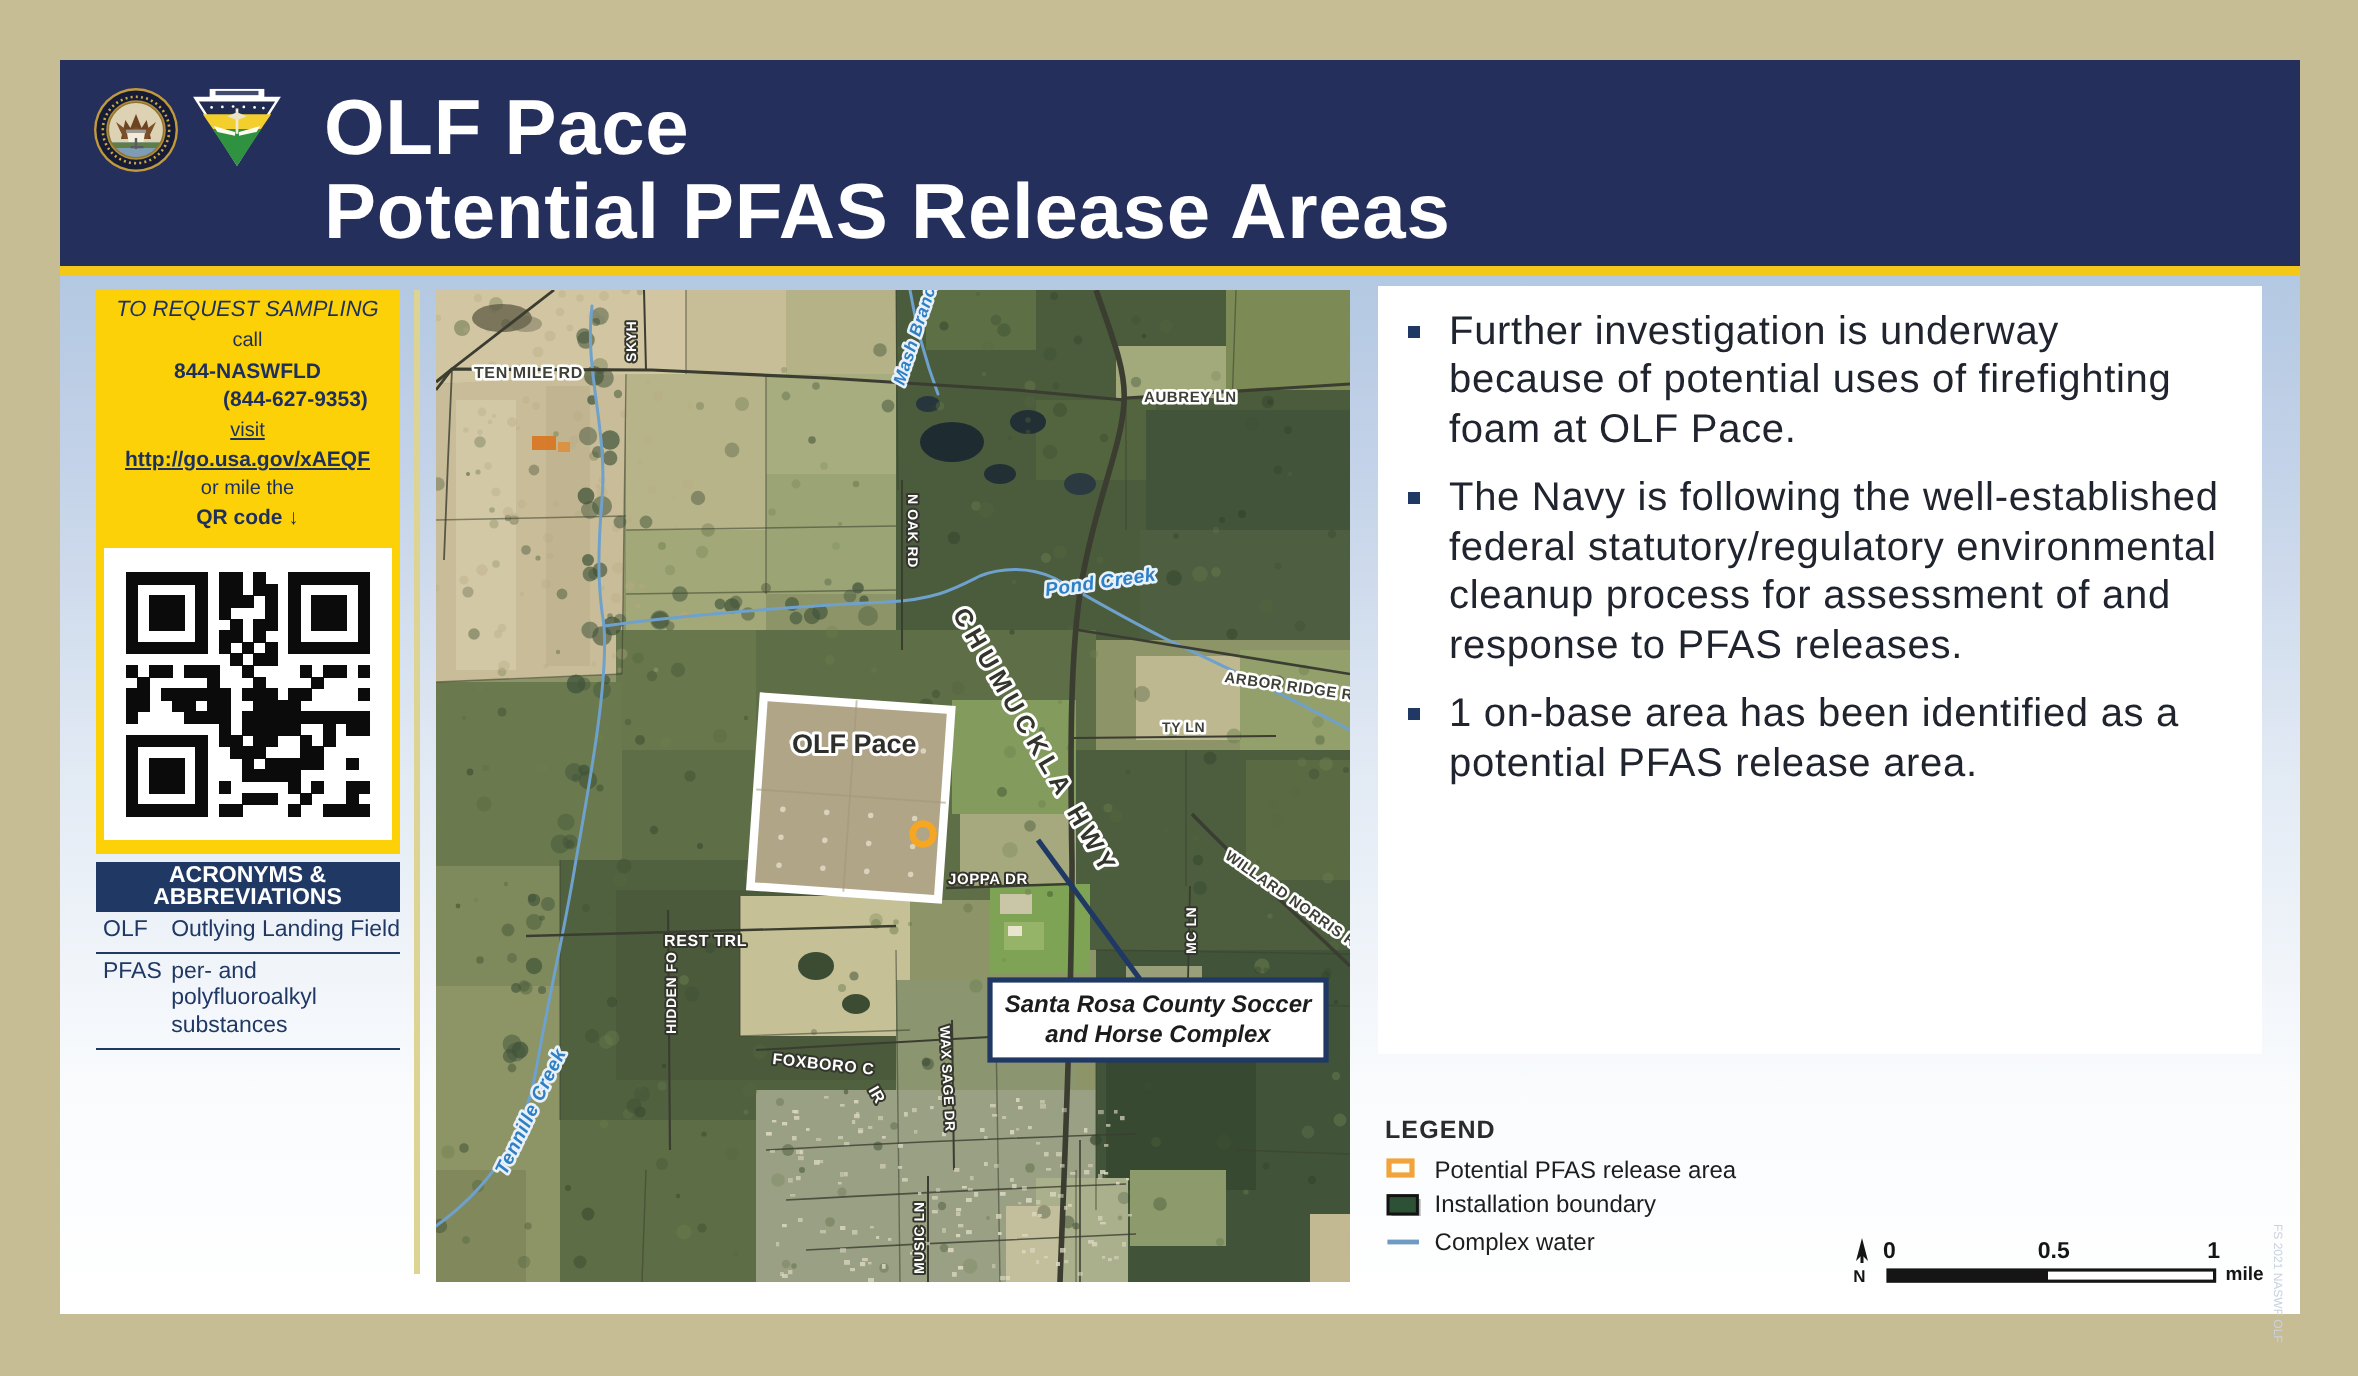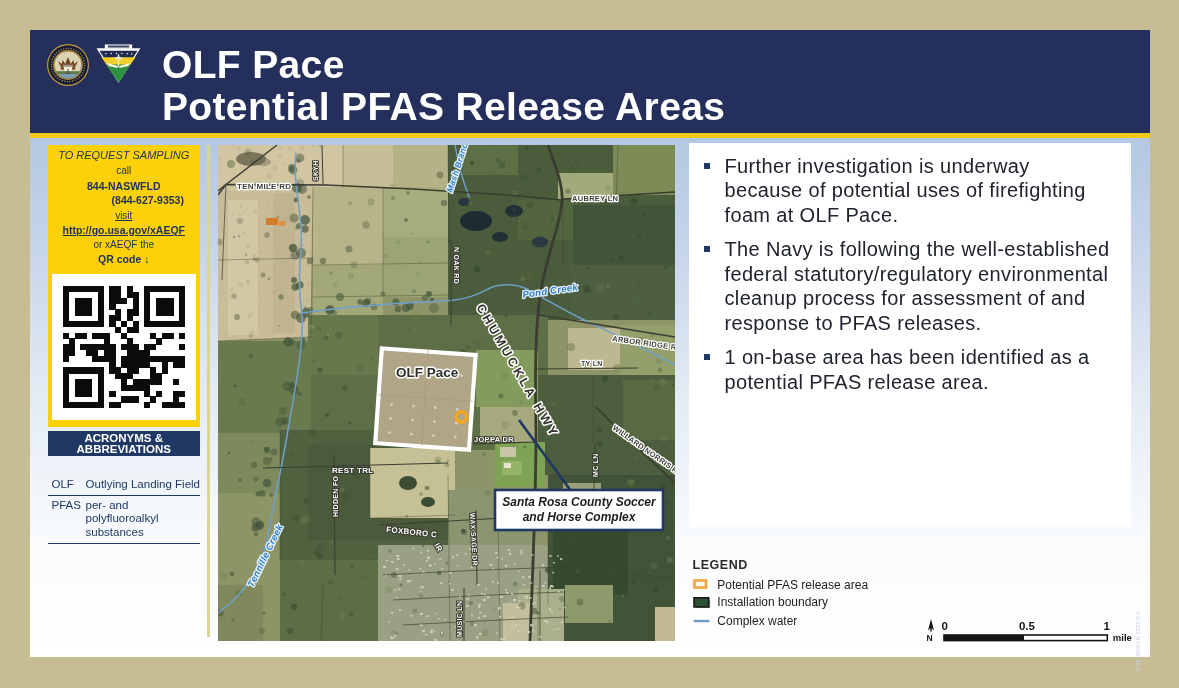--- a/index.html
+++ b/index.html
@@ -73,21 +73,21 @@
   <div class="bodyarea">
     <div class="vline"></div>
 
     <div class="ybox">
       <div class="t" style="position:absolute;left:0;width:100%;top:4px;font-style:italic;font-weight:normal;font-size:11px;">TO REQUEST SAMPLING</div>
       <div class="t" style="position:absolute;left:0;width:100%;top:20px;font-size:10px;">call</div>
       <div class="t" style="position:absolute;left:0;width:100%;top:34.5px;font-weight:bold;font-size:10.5px;">844-NASWFLD</div>
       <div class="t" style="position:absolute;left:0;width:100%;top:48.5px;font-weight:bold;font-size:10.5px;padding-left:24px;">(844-627-9353)</div>
       <div class="t" style="position:absolute;left:0;width:100%;top:65px;font-size:10px;text-decoration:underline;">visit</div>
       <div class="t" style="position:absolute;left:0;width:100%;top:79px;font-weight:bold;font-size:10.5px;text-decoration:underline;">http://go.usa.gov/xAEQF</div>
-      <div class="t" style="position:absolute;left:0;width:100%;top:93.5px;font-size:10px;">or xAEQF the</div>
+      <div class="t" style="position:absolute;left:0;width:100%;top:93.5px;font-size:10px;">or mile the</div>
       <div class="t" style="position:absolute;left:0;width:100%;top:108px;font-weight:bold;font-size:10.5px;">QR code ↓</div>
       <div class="qr"><svg width="143" height="146" viewBox="0 0 143 146" shape-rendering="crispEdges">
             <g fill="#0b0b0b">
               <rect x="10.9" y="12.1" width="6.3" height="6.3"></rect>
               <rect x="16.7" y="12.1" width="6.3" height="6.3"></rect>
               <rect x="22.5" y="12.1" width="6.3" height="6.3"></rect>
               <rect x="28.3" y="12.1" width="6.3" height="6.3"></rect>
               <rect x="34.1" y="12.1" width="6.3" height="6.3"></rect>
               <rect x="39.9" y="12.1" width="6.3" height="6.3"></rect>
               <rect x="45.7" y="12.1" width="6.3" height="6.3"></rect>
@@ -311,21 +311,21 @@
               <rect x="109.5" y="128.1" width="6.3" height="6.3"></rect>
               <rect x="115.3" y="128.1" width="6.3" height="6.3"></rect>
               <rect x="121.1" y="128.1" width="6.3" height="6.3"></rect>
               <rect x="126.9" y="128.1" width="6.3" height="6.3"></rect>
             </g>
           </svg></div>
     </div>
 
     <div class="acr">
       <div class="acrhead">ACRONYMS &amp;<br>ABBREVIATIONS</div>
-      <table class="acrtab" cellspacing="0" cellpadding="0" style="width:100%;margin-top:20px;">
+      <table class="acrtab" cellspacing="0" cellpadding="0" style="width:100%;margin-top:1px;">
         <tbody>
             <tr>
               <td style="width:40px;vertical-align:top;padding:2px 0 3px 4px;border-bottom:1px solid #1f3864;">OLF</td>
             <td style="vertical-align:top;padding:2px 0 3px 0;border-bottom:1px solid #1f3864;white-space:nowrap;">Outlying Landing Field</td>
             </tr>
         <tr>
               <td style="vertical-align:top;padding:3px 0 4px 4px;border-bottom:1px solid #1f3864;">PFAS</td>
             <td style="vertical-align:top;padding:3px 0 4px 0;border-bottom:1px solid #1f3864;">per- and<br>polyfluoroalkyl<br>substances</td>
             </tr>
       </tbody>

